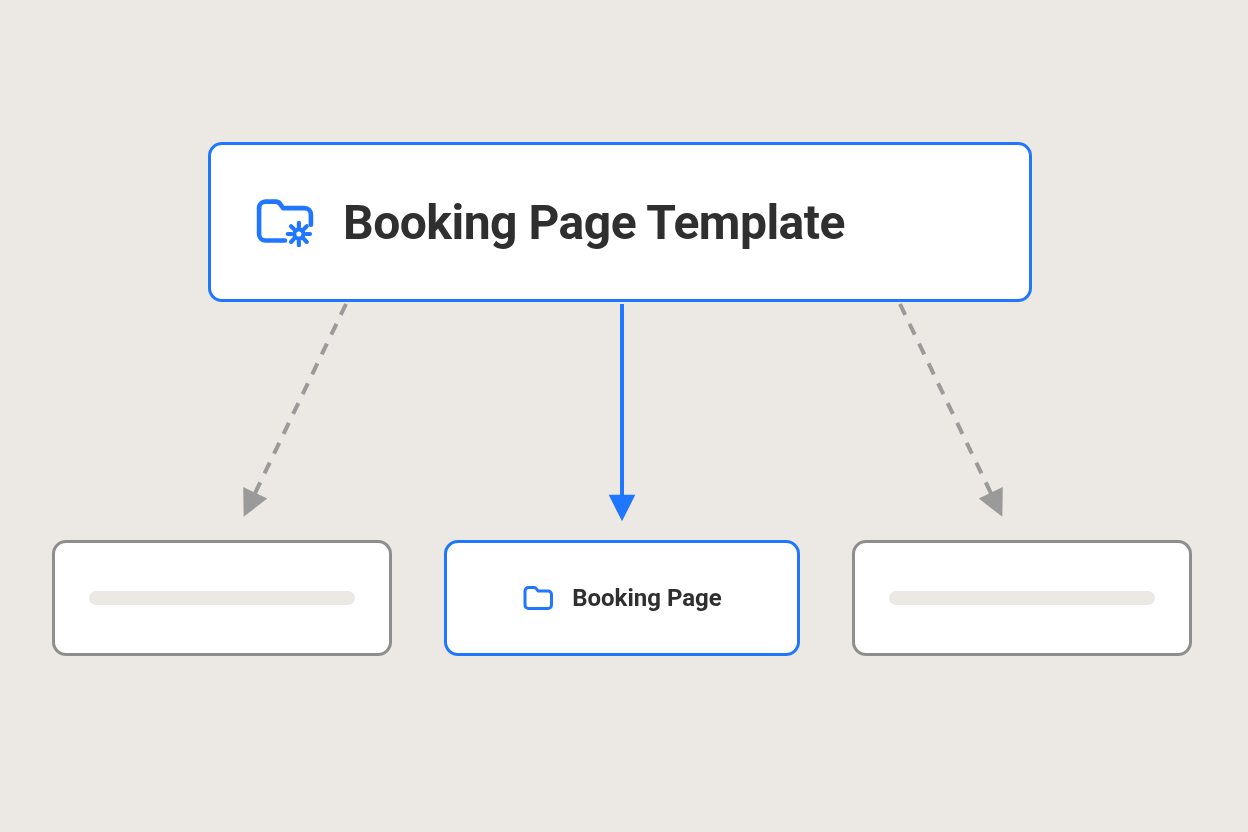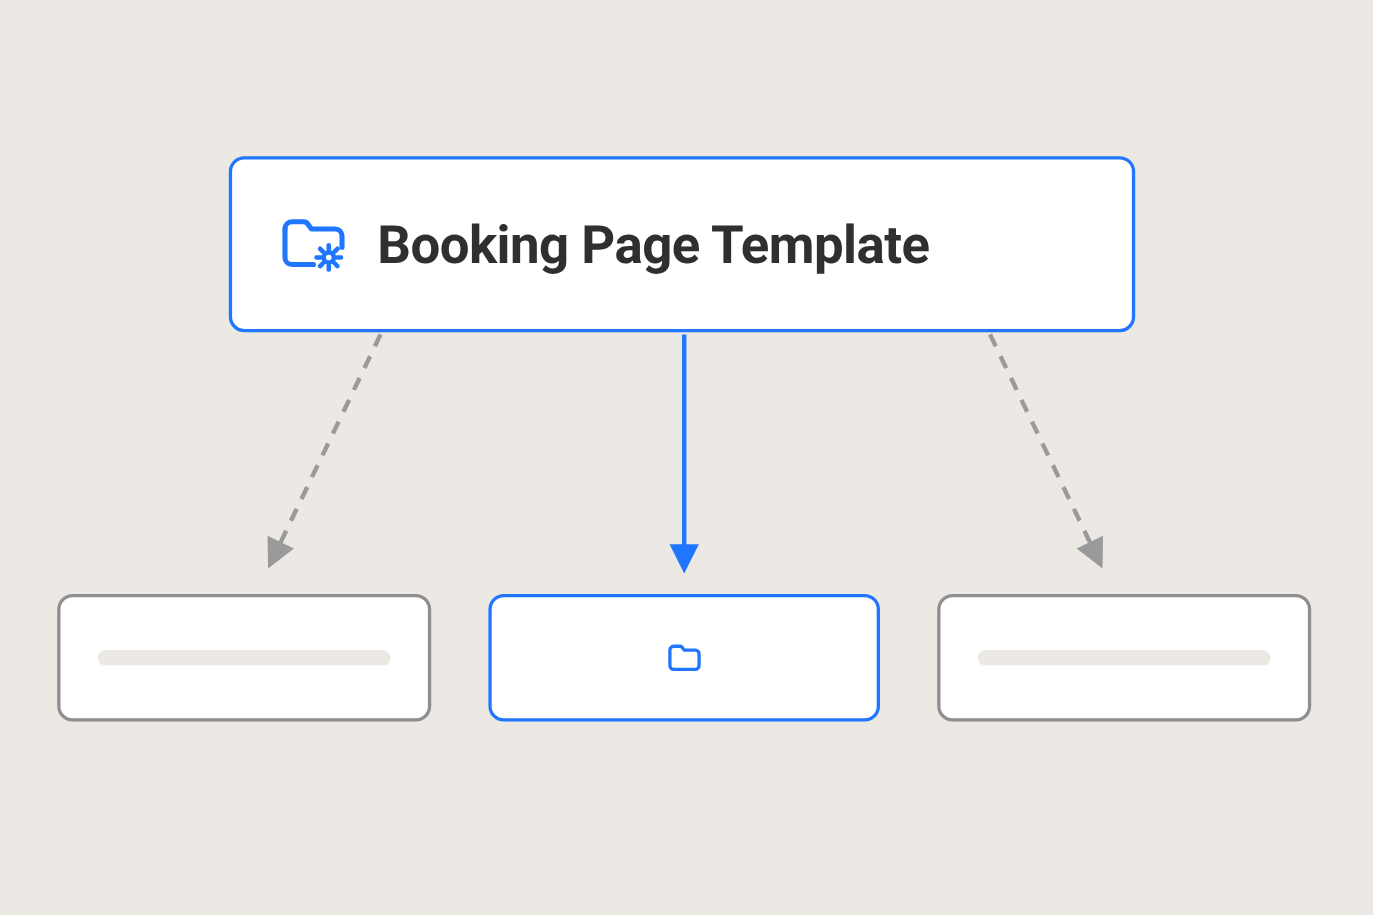--- a/index.html
+++ b/index.html
@@ -141,19 +141,20 @@
   <div class="box child-box child-left">
     <div class="placeholder-bar"></div>
   </div>
 
   <div class="box child-box child-center">
     <span class="folder-icon">
       <svg viewBox="0 0 32 28" width="32" height="28">
         <path d="M3 7 C3 5 4.5 3.5 6.5 3.5 L12 3.5 C13 3.5 14 4 14.6 5 L16 7 L26 7 C28 7 29.5 8.5 29.5 10.5 L29.5 21 C29.5 23 28 24.5 26 24.5 L6.5 24.5 C4.5 24.5 3 23 3 21 Z" fill="none" stroke="#2176ff" stroke-width="3" stroke-linejoin="round" stroke-linecap="round"></path>
       </svg>
     </span>
+    <span class="child-label">Booking Page</span>
   </div>
 
   <div class="box child-box child-right">
     <div class="placeholder-bar"></div>
   </div>
 
 </div>
 
 </body></html>

